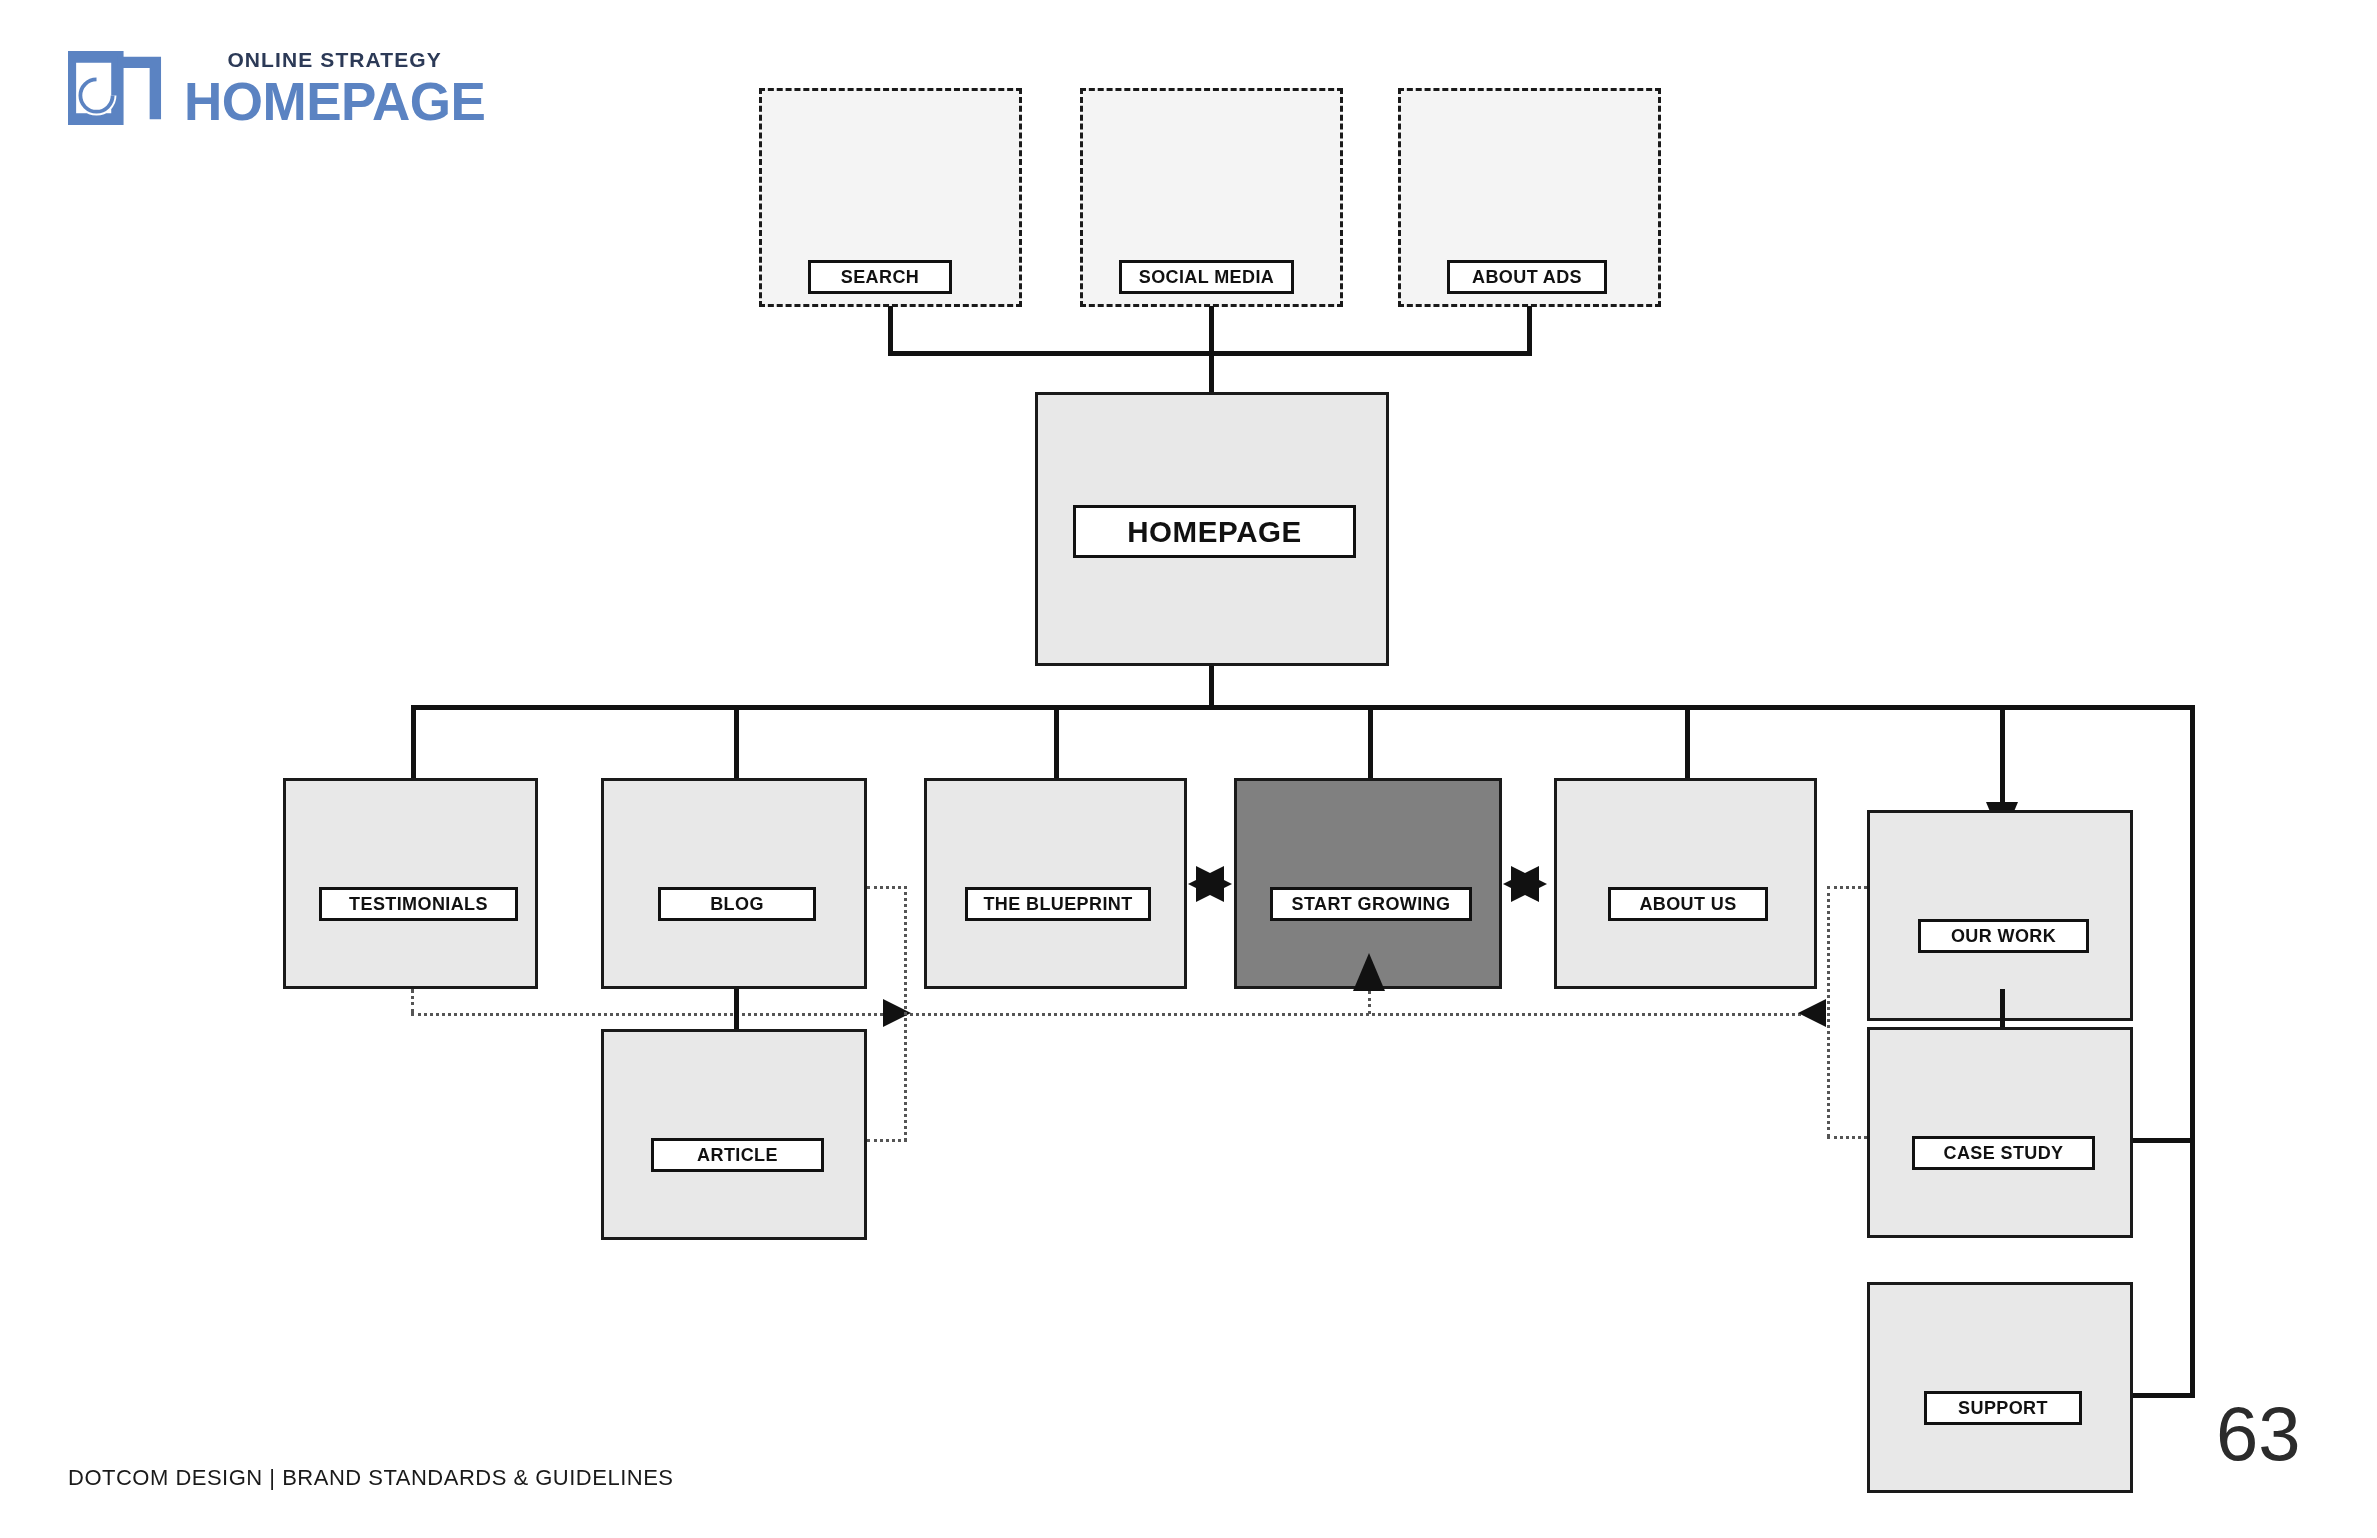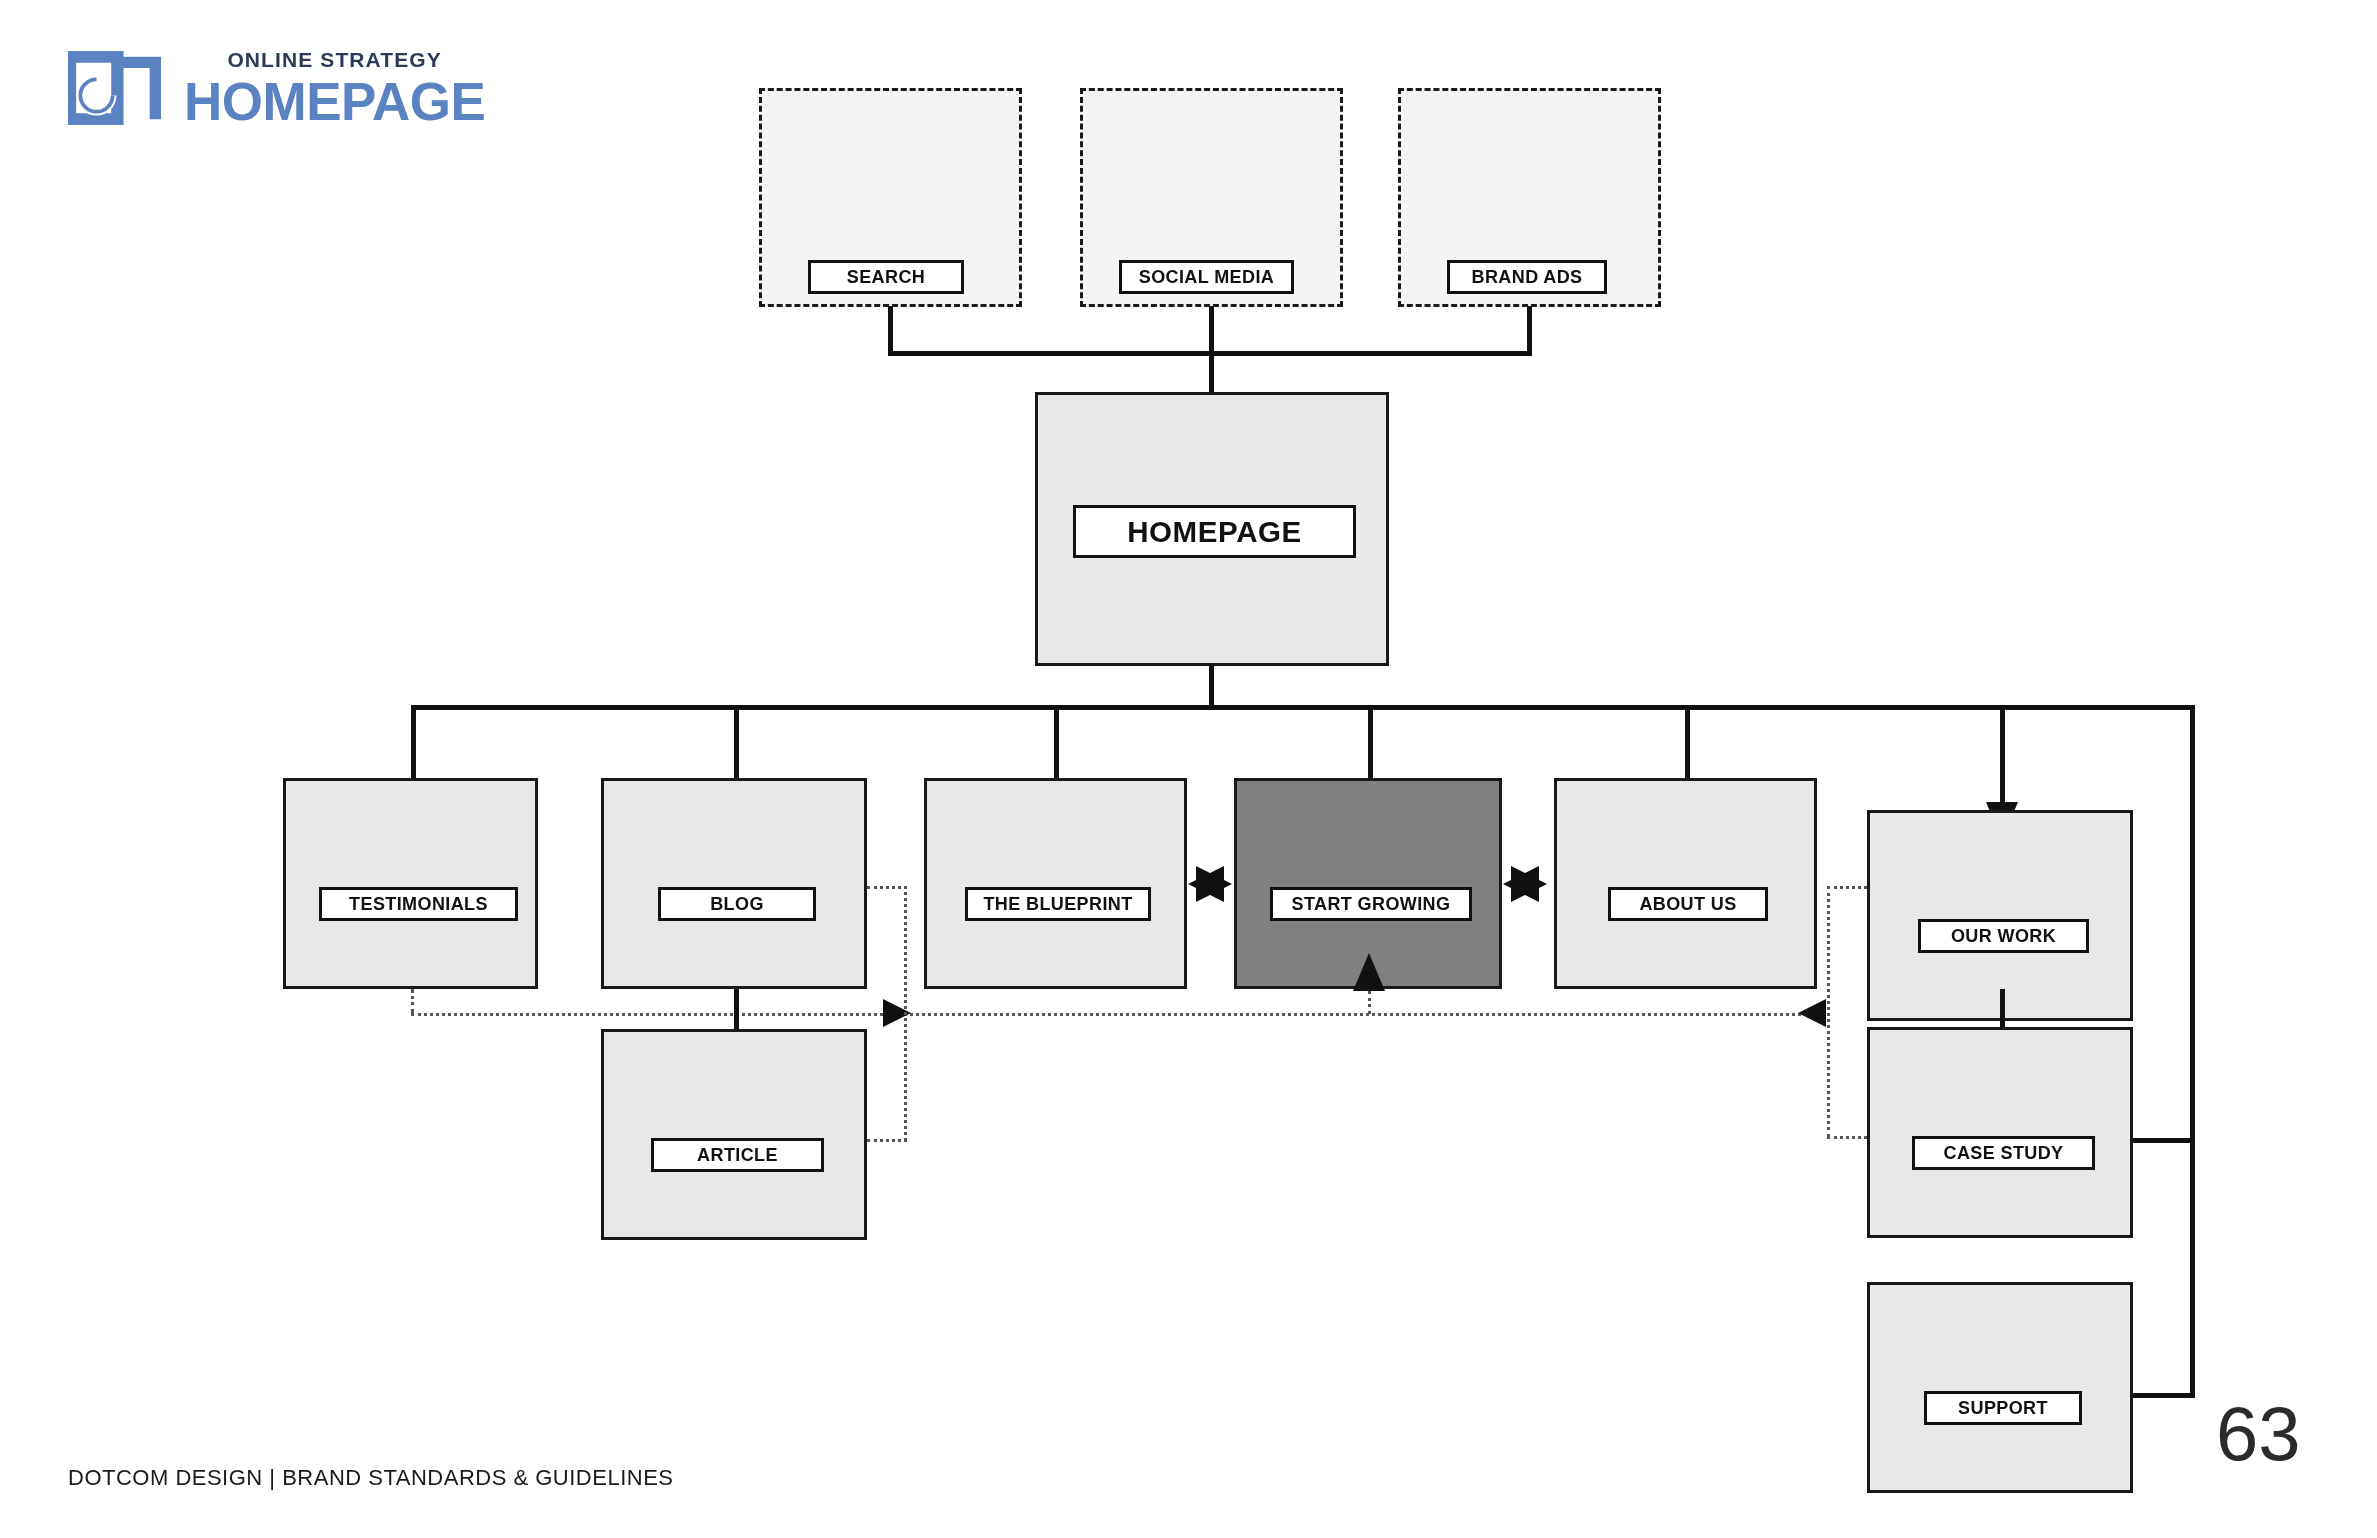--- a/index.html
+++ b/index.html
@@ -55,29 +55,29 @@
     <path d="M30 30 a17 17 0 1 0 17 17" fill="none" stroke="#ffffff" stroke-width="8"></path>
     <path d="M30 30 a17 17 0 1 0 17 17" fill="none" stroke="#5b83c2" stroke-width="4"></path>
   </svg>
   <div id="logo-text">
     <div id="logo-kicker">ONLINE STRATEGY</div>
     <div id="logo-title">HOMEPAGE</div>
   </div>
 </div>
 
 <div class="node dashed" style="left:759px;top:88px;width:263px;height:219px;">
-  <div class="chip sm" style="position:absolute;left:46px;top:169px;width:156px;text-align:right;">SEARCH</div>
+  <div class="chip sm" style="position:absolute;left:46px;top:169px;width:144px;text-align:right;">SEARCH</div>
 </div>
 
 <div class="node dashed" style="left:1080px;top:88px;width:263px;height:219px;">
   <div class="chip sm" style="position:absolute;left:36px;top:169px;width:175px;">SOCIAL MEDIA</div>
 </div>
 
 <div class="node dashed" style="left:1398px;top:88px;width:263px;height:219px;">
-  <div class="chip sm" style="position:absolute;left:46px;top:169px;width:160px;">BRAND ADS</div>
+  <div class="chip sm" style="position:absolute;left:46px;top:169px;width:160px;">ABOUT ADS</div>
 </div>
 
 <div class="ln vl" style="left:888px;top:306px;height:49px;"></div>
 <div class="ln vl" style="left:1209px;top:306px;height:49px;"></div>
 <div class="ln vl" style="left:1527px;top:306px;height:49px;"></div>
 <div class="ln hl" style="left:888px;top:351px;width:644px;"></div>
 <div class="ln vl" style="left:1209px;top:351px;height:76px;"></div>
 <div class="arw arw-d" style="left:1195px;top:418px;"></div>
 
 <div class="node solid" style="left:1035px;top:392px;width:354px;height:274px;">

